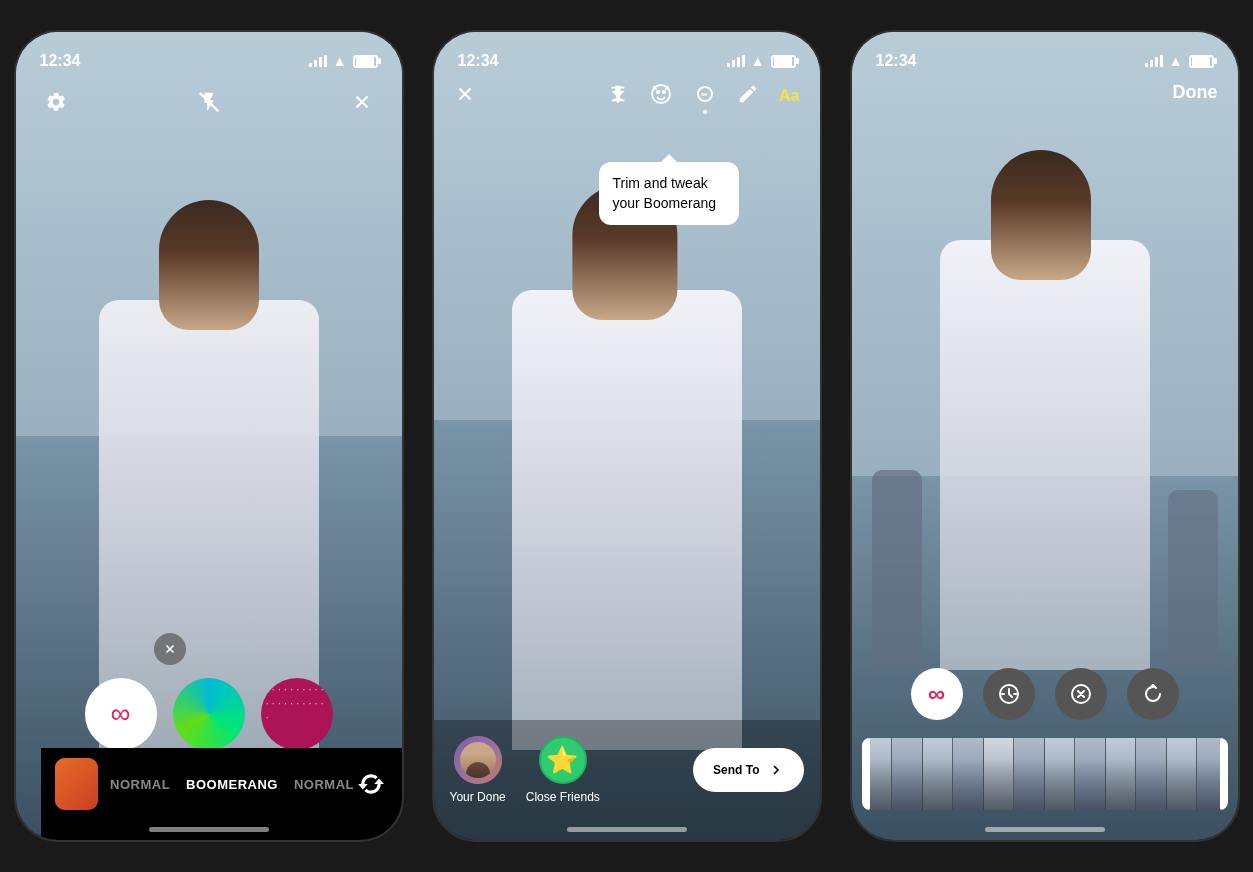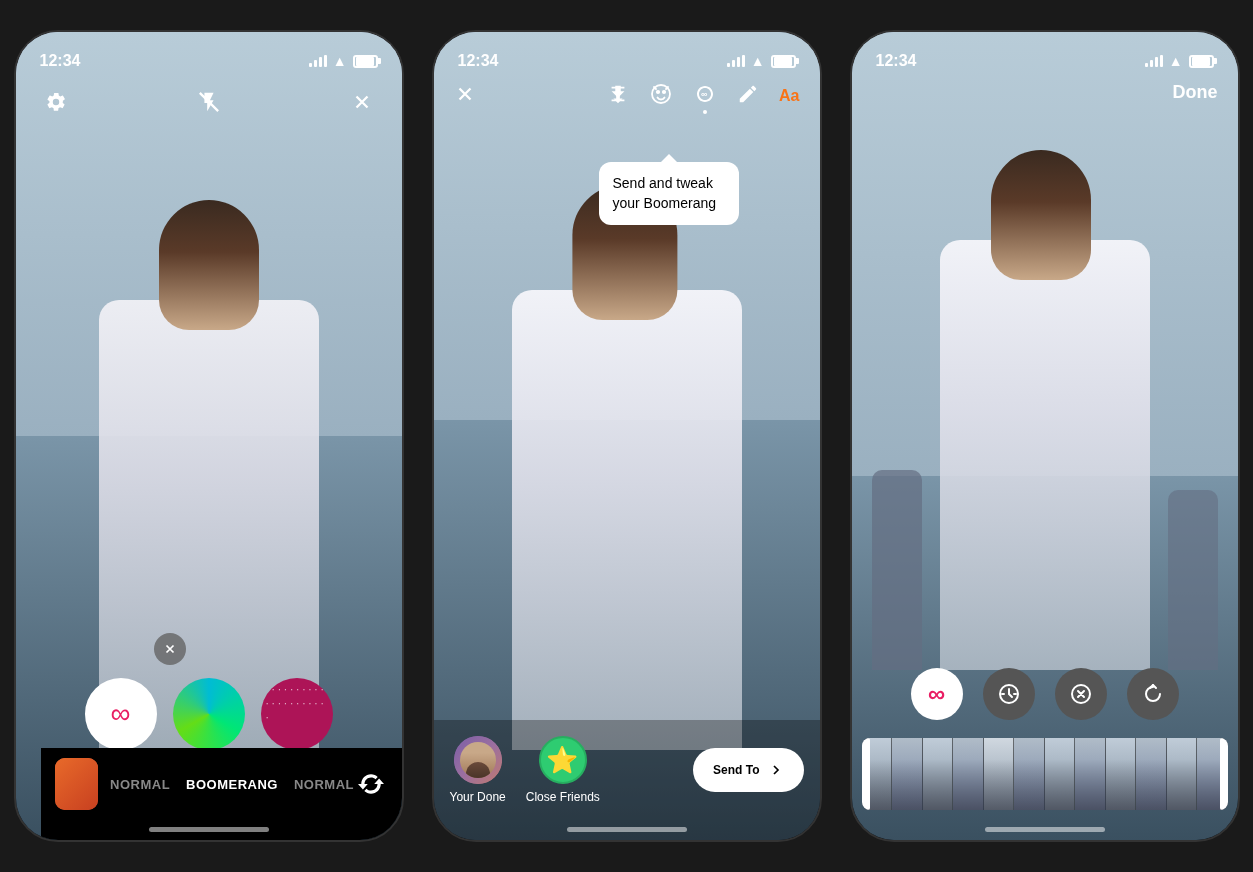--- a/index.html
+++ b/index.html
@@ -609,26 +609,26 @@
             <text x="8" y="15" fill="white" font-size="9" font-weight="bold">∞</text>
           </svg>
           
           <div style="position:absolute;bottom:-4px;left:50%;transform:translateX(-50%);width:4px;height:4px;background:#fff;border-radius:50%;"></div>
         </div>
         <div class="icon-btn">
           <svg width="22" height="22" viewBox="0 0 24 24" fill="white">
             <path d="M20.71 7.04c.39-.39.39-1.04 0-1.41l-2.34-2.34c-.37-.39-1.02-.39-1.41 0l-1.84 1.83 3.75 3.75 1.84-1.83zM3 17.25V21h3.75L17.81 9.93l-3.75-3.75L3 17.25z"></path>
           </svg>
         </div>
-        <div class="icon-btn" style="font-size:16px;font-weight:700;color:#f97316;font-family:-apple-system,sans-serif;">Aa</div>
+        <div class="icon-btn" style="font-size:16px;font-weight:700;color:#fde047;font-family:-apple-system,sans-serif;">Aa</div>
       </div>
     </div>
 
     <div class="tooltip">
-      <span>Send and tweak your Boomerang</span>
+      <span>Trim and tweak your Boomerang</span>
     </div>
 
     <div class="send-area">
       <div class="story-options">
 
         <div class="story-option">
           <div class="story-avatar your-story-avatar">
             <div style="width:100%;height:100%;border-radius:50%;background:linear-gradient(135deg,#7b5ea7 0%,#9b6fa0 50%,#c07a6e 100%);display:flex;align-items:center;justify-content:center;">
               <div style="width:36px;height:36px;border-radius:50%;background:linear-gradient(180deg,#c8a888 30%,#a07858 100%);overflow:hidden;display:flex;align-items:flex-end;justify-content:center;">
                 <div style="width:24px;height:24px;background:linear-gradient(180deg,#6a4a3a,#3a2a20);border-radius:50%;margin-bottom:-8px;"></div>

